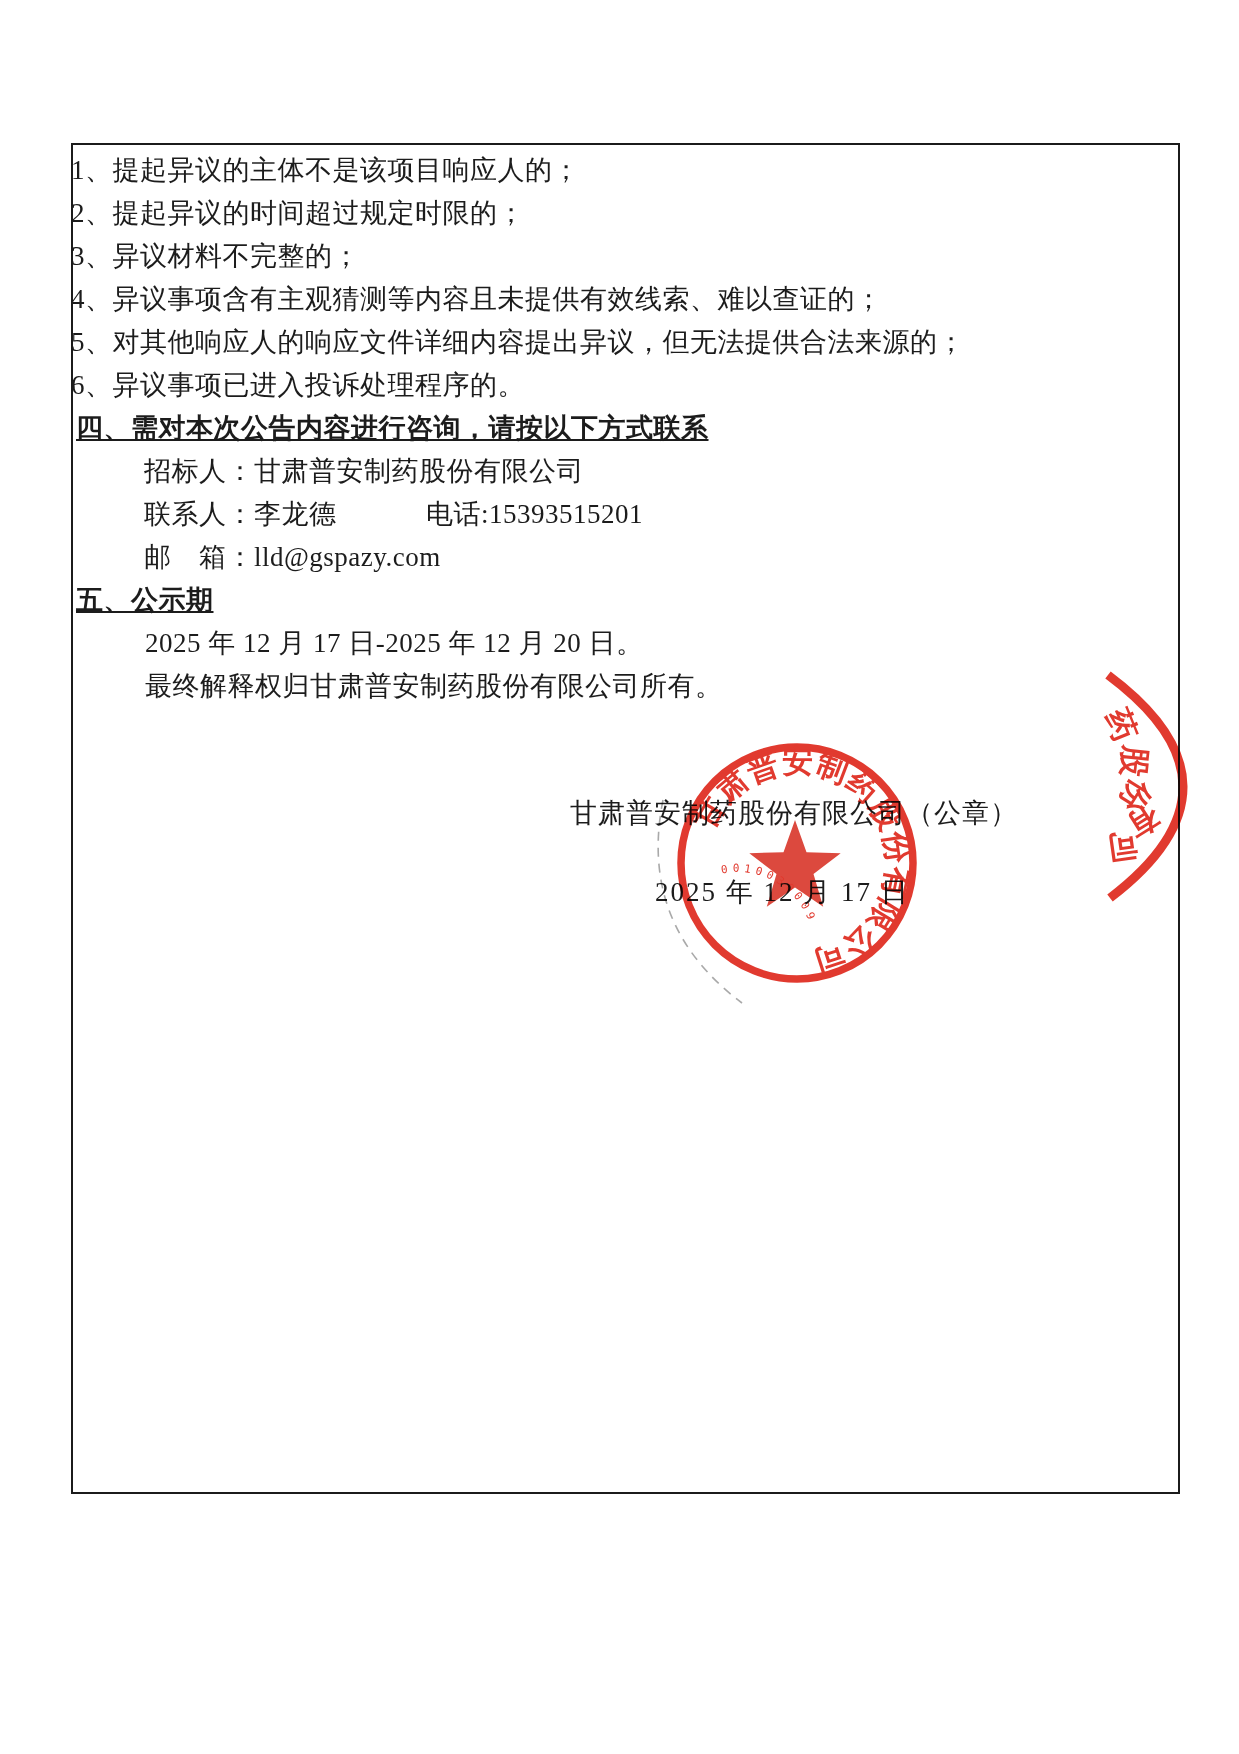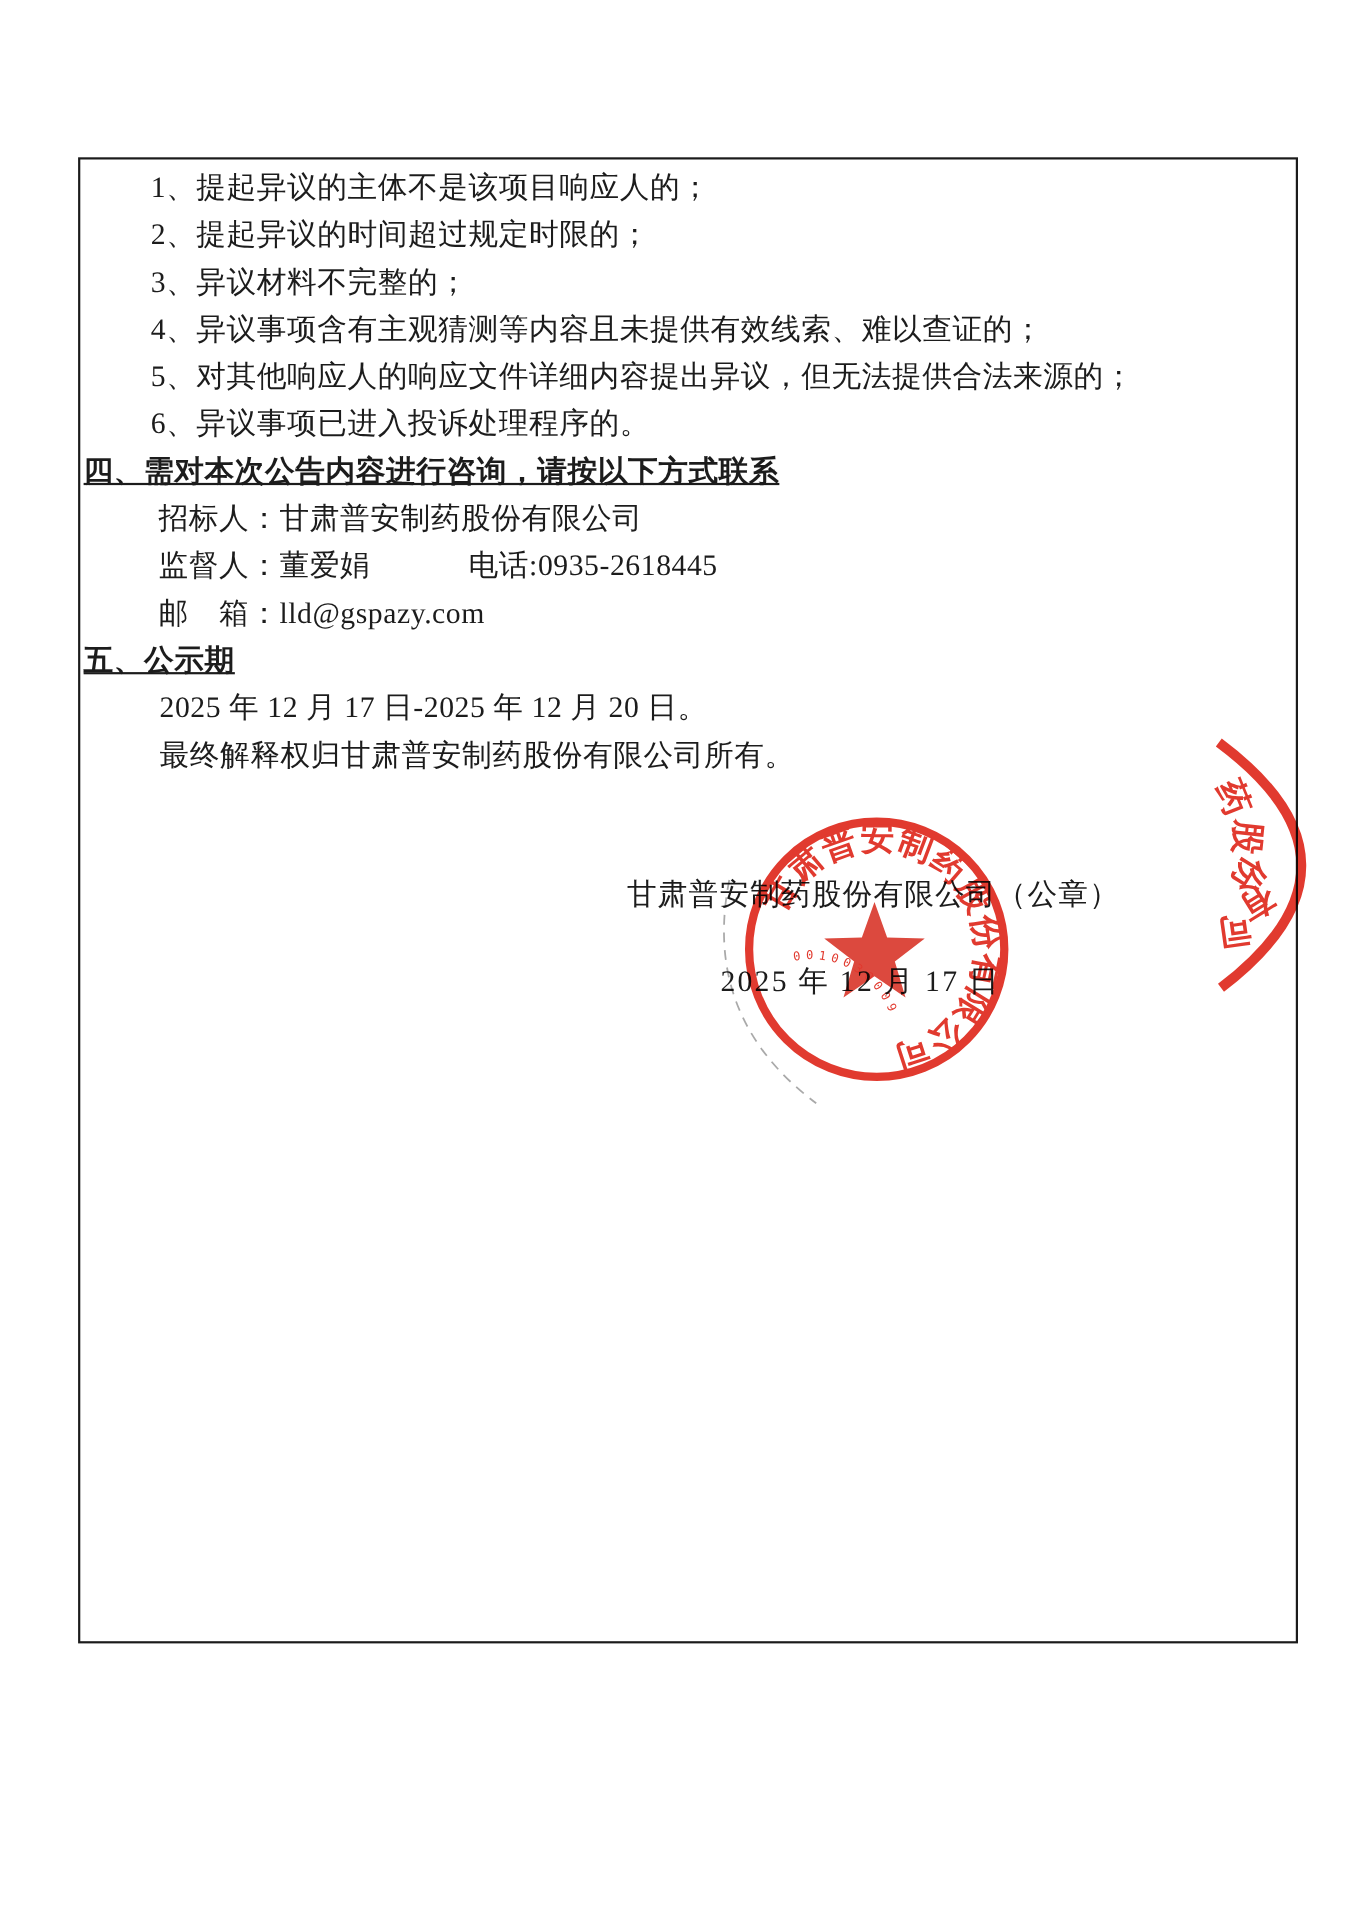--- a/index.html
+++ b/index.html
@@ -13,21 +13,21 @@
   .border-box{
     position:absolute;left:71px;top:143px;width:1109px;height:1351px;
     border:2px solid #1b1b1b;box-sizing:border-box;
   }
   .content{
     position:absolute;left:71px;top:143px;width:1109px;
     padding-top:6px;font-size:27px;line-height:43px;
     letter-spacing:0.5px;white-space:nowrap;
   }
   .line{height:43px;}
-  .indent-a{padding-left:66px;}   
+  .indent-a{}   
   .indent-b{padding-left:73px;}   
   .indent-c{padding-left:74px;}   
   .sec-head{padding-left:5px;font-weight:bold;text-decoration:underline;}
   .c-pair{display:inline-block;width:282px;}
   .sig-line{position:absolute;left:570px;top:795px;font-size:27px;letter-spacing:1px;white-space:nowrap;}
   .date-line{position:absolute;left:655px;top:874px;font-size:27px;letter-spacing:2px;white-space:nowrap;}
   .seal-svg{position:absolute;left:0;top:0;mix-blend-mode:multiply;opacity:.93;pointer-events:none;}
   .seal-ring-text{font-family:"Liberation Serif","DejaVu Serif",serif;font-weight:bold;}
 </style>
 </head>
@@ -45,24 +45,24 @@
     <div class="line indent-a">5、对其他响应人的响应文件详细内容提出异议，但无法提供合法来源的；</div>
     <div class="line indent-a">6、异议事项已进入投诉处理程序的。</div>
 
     <div class="line sec-head">四、需对本次公告内容进行咨询，请按以下方式联系</div>
 
     <div class="line indent-b">
       <span>招标人：</span><span>甘肃普安制药股份有限公司</span>
     </div>
 
 
+    <div class="line indent-b">
+      <span class="c-pair"><span>联系人：</span><span>李龙德</span></span><span>电话:</span><span>15393515201</span>
+    </div>
 
-    <div class="line indent-b">
-      <span class="c-pair"><span>监督人：</span><span>董爱娟</span></span><span>电话:</span><span>0935-2618445</span>
-    </div>
 
     <div class="line indent-b">
       <span>邮　箱：</span><span>lld@gspazy.com</span>
     </div>
 
     <div class="line sec-head">五、公示期</div>
     <div class="line indent-c">2025 年 12 月 17 日-2025 年 12 月 20 日。</div>
     <div class="line indent-c">最终解释权归甘肃普安制药股份有限公司所有。</div>
   </div>
 

